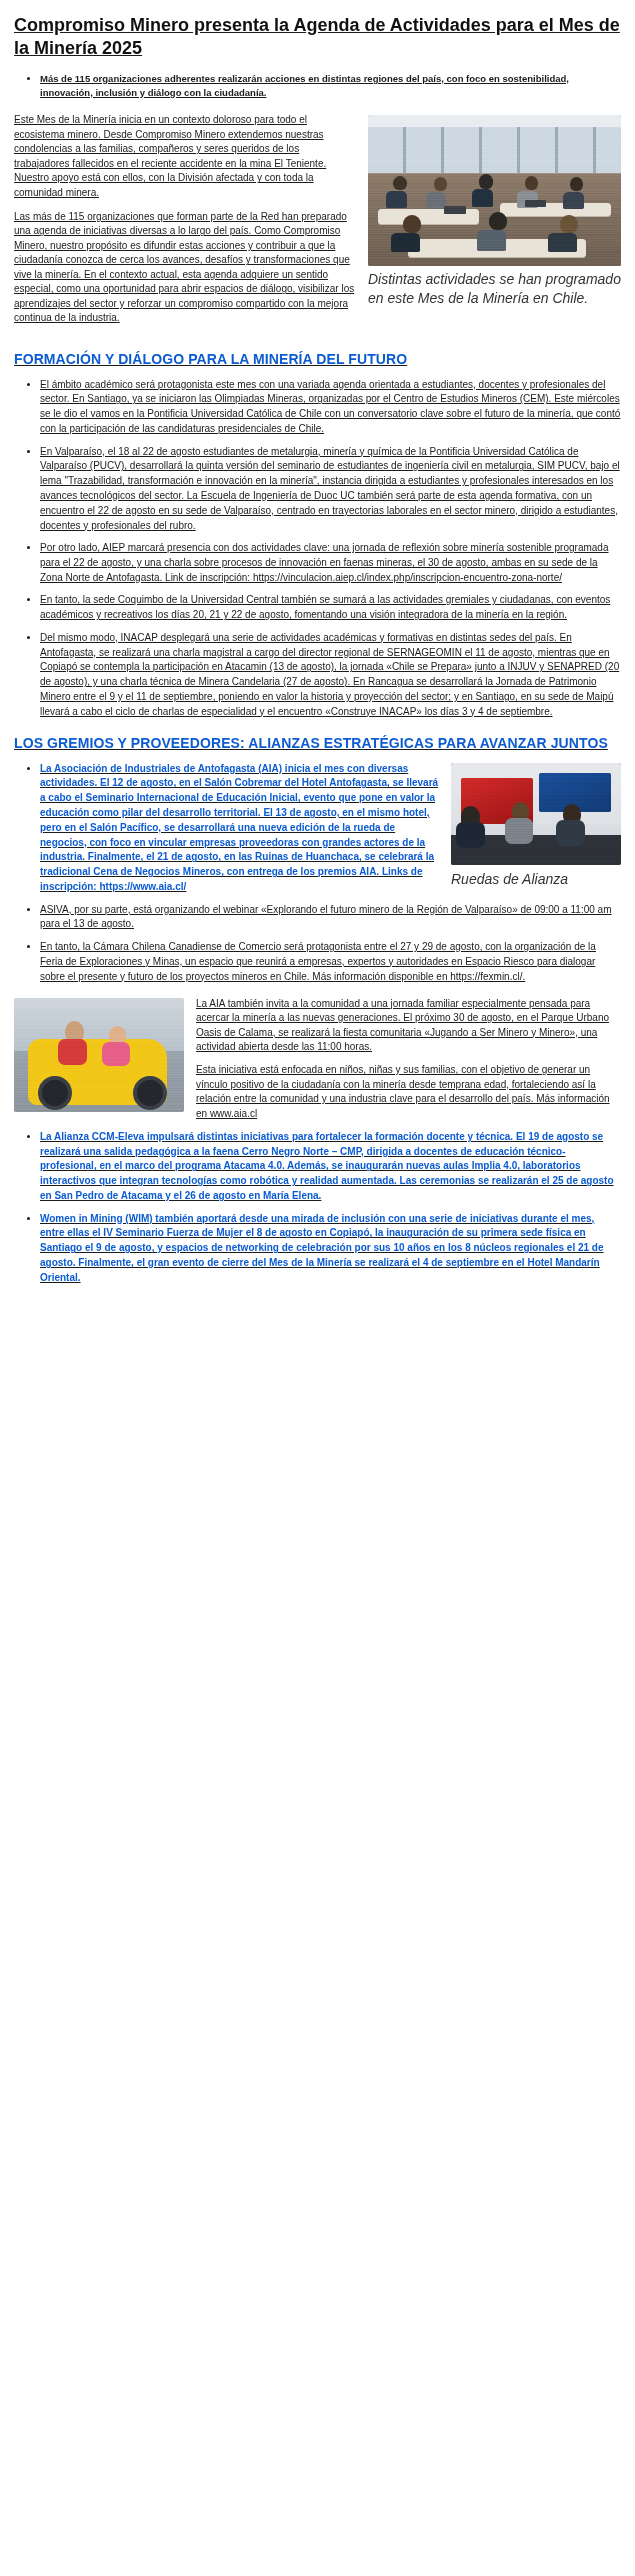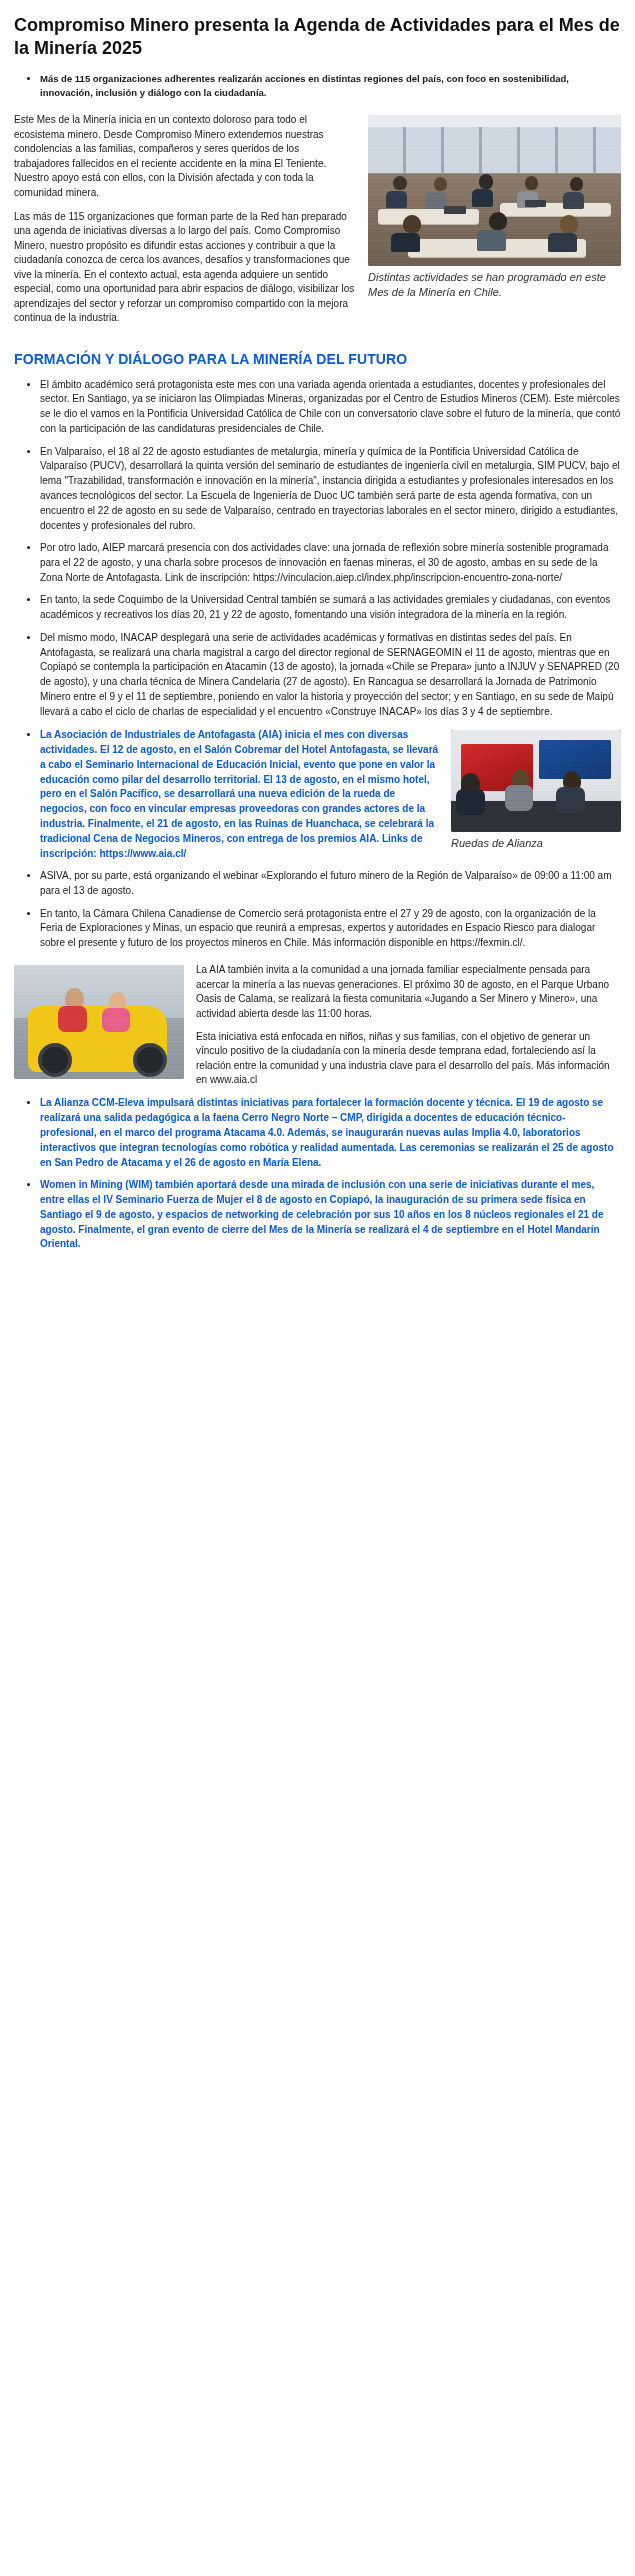--- a/index.html
+++ b/index.html
@@ -4,21 +4,21 @@
 <style>
   html, body { margin:0; padding:0; }
   body {
     width: 635px;
     font-family: "Liberation Sans", sans-serif;
     color: #1b1b1b;
     background: #ffffff;
     font-size: 10px;
     line-height: 1.45;
   }
-  .page { width: 635px; padding: 8.7px 14px 21px 14px; box-sizing: border-box; }
+  .page { width: 635px; padding: 8.7px 14px 21px 14px; box-sizing: border-box; text-decoration: underline; }
   h1 {
     font-size: 18px;
     line-height: 1.28;
     margin: 5.2px 0 12px 0;
     color: #111111;
     font-weight: bold;
   }
   .lead-list { margin: 0 0 14px 0; padding-left: 26px; }
   .lead-list li { margin-bottom: 0; font-weight: bold; font-size: 9.5px; line-height:1.45; }
   p { margin: 0 0 9.5px 0; text-align: left; }
@@ -29,21 +29,21 @@
   }
   .intro-float .photo {
     width: 253px;
     height: 151px;
     border-radius: 2.6px;
     overflow: hidden;
     position: relative;
     background: #4a4f57;
   }
   .caption {
-    font-size: 11px;
+    font-size: 14px;
     color: #333;
     font-style: italic;
     line-height: 1.35;
     margin-top: 4.3px;
   }
   .section-head {
     color: #0b5bd3;
     font-weight: bold;
     font-size: 14px;
     margin: 14px 0 7.8px 0;
@@ -142,20 +142,21 @@
 
   <div class="section-head">FORMACIÓN Y DIÁLOGO PARA LA MINERÍA DEL FUTURO</div>
   <ul class="bullets">
     <li><span>El ámbito académico será protagonista este mes con una variada agenda orientada a estudiantes, docentes y profesionales del sector. En Santiago, ya se iniciaron las Olimpiadas Mineras, organizadas por el Centro de Estudios Mineros (CEM). Este miércoles se le dio el vamos en la Pontificia Universidad Católica de Chile con un conversatorio clave sobre el futuro de la minería, que contó con la participación de las candidaturas presidenciales de Chile.</span></li>
     <li><span>En Valparaíso, el 18 al 22 de agosto estudiantes de metalurgia, minería y química de la Pontificia Universidad Católica de Valparaíso (PUCV), desarrollará la quinta versión del seminario de estudiantes de ingeniería civil en metalurgia, SIM PUCV, bajo el lema "Trazabilidad, transformación e innovación en la minería", instancia dirigida a estudiantes y profesionales interesados en los avances tecnológicos del sector. La Escuela de Ingeniería de Duoc UC también será parte de esta agenda formativa, con un encuentro el 22 de agosto en su sede de Valparaíso, centrado en trayectorias laborales en el sector minero, dirigido a estudiantes, docentes y profesionales del rubro.</span></li>
     <li><span>Por otro lado, AIEP marcará presencia con dos actividades clave: una jornada de reflexión sobre minería sostenible programada para el 22 de agosto, y una charla sobre procesos de innovación en faenas mineras, el 30 de agosto, ambas en su sede de la Zona Norte de Antofagasta. Link de inscripción: https://vinculacion.aiep.cl/index.php/inscripcion-encuentro-zona-norte/</span></li>
     <li><span>En tanto, la sede Coquimbo de la Universidad Central también se sumará a las actividades gremiales y ciudadanas, con eventos académicos y recreativos los días 20, 21 y 22 de agosto, fomentando una visión integradora de la minería en la región.</span></li>
     <li><span>Del mismo modo, INACAP desplegará una serie de actividades académicas y formativas en distintas sedes del país. En Antofagasta, se realizará una charla magistral a cargo del director regional de SERNAGEOMIN el 11 de agosto, mientras que en Copiapó se contempla la participación en Atacamin (13 de agosto), la jornada «Chile se Prepara» junto a INJUV y SENAPRED (20 de agosto), y una charla técnica de Minera Candelaria (27 de agosto). En Rancagua se desarrollará la Jornada de Patrimonio Minero entre el 9 y el 11 de septiembre, poniendo en valor la historia y proyección del sector; y en Santiago, en su sede de Maipú llevará a cabo el ciclo de charlas de especialidad y el encuentro «Construye INACAP» los días 3 y 4 de septiembre.</span></li>
   </ul>
 
+  <div class="section-head">LOS GREMIOS Y PROVEEDORES: ALIANZAS ESTRATÉGICAS PARA AVANZAR JUNTOS</div>
 
   <div class="clearfix">
     <div class="blk-float-right">
       <div class="photo">
         <div class="ph-base p2-bg"></div>
         <div class="p2-banner"></div>
         <div class="p2-banner2"></div>
         <div class="p2-table"></div>
         <div class="p2-p" style="left:6%;top:42%;width:19px;height:21px;background:#2a2622"></div>
         <div class="p2-p" style="left:3%;top:58%;width:29px;height:26px;background:#1d2733;border-radius:7px"></div>

